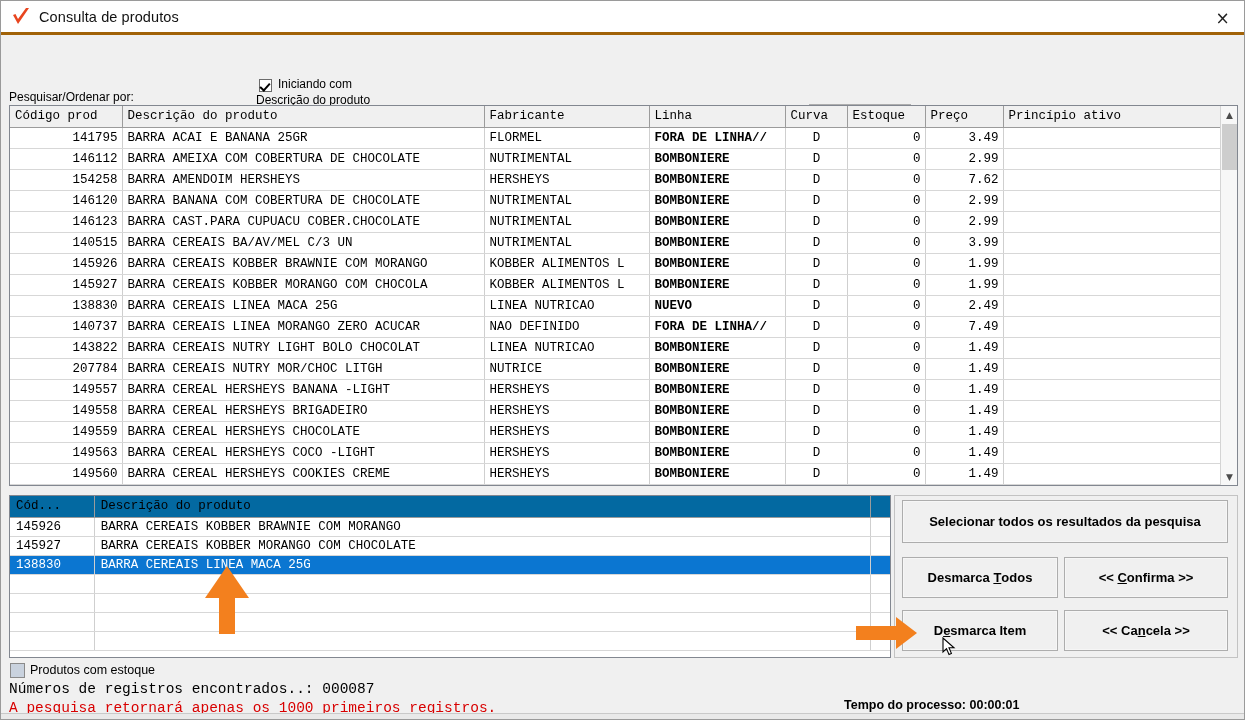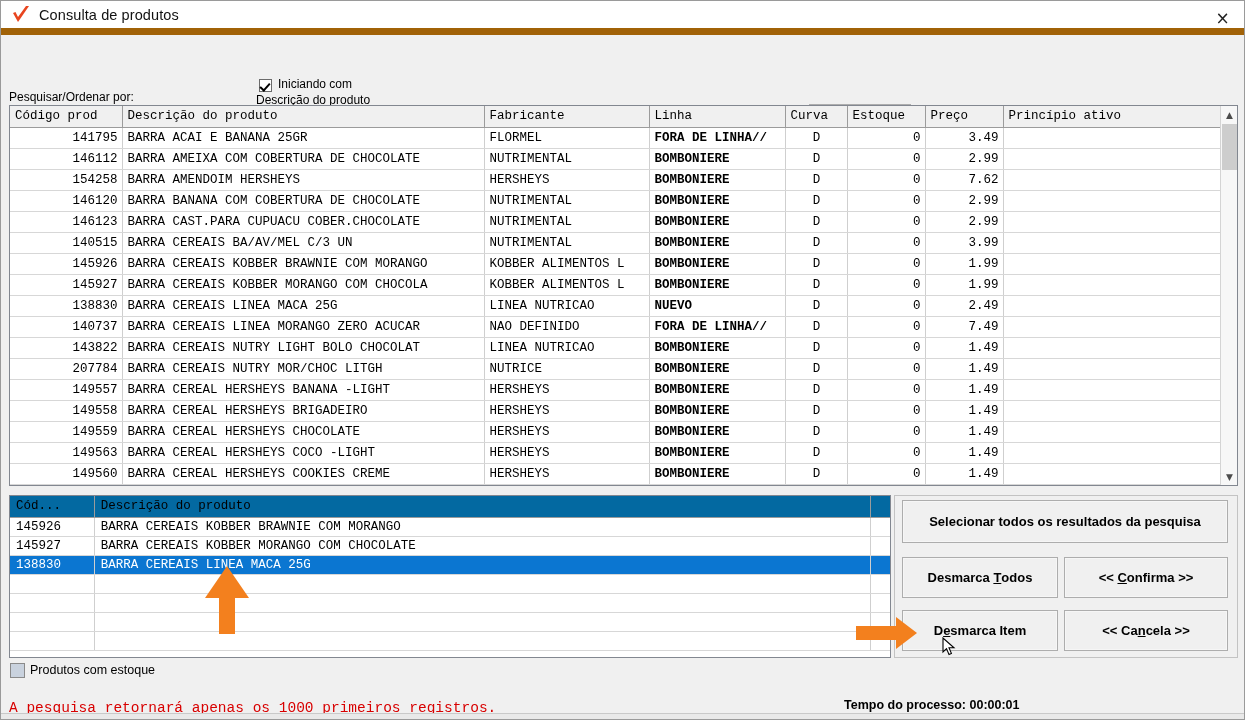--- a/index.html
+++ b/index.html
@@ -17,21 +17,21 @@
     border: 1px solid #9a9a9a;
     overflow: hidden;
   }
 
   
   .titlebar {
     position: absolute; left: 0; top: 0;
     width: 1245px; height: 34px;
     background: #ffffff;
     display: flex; align-items: center;
-    border-bottom: 7px solid #a16207;
+    border-bottom: 3px solid #a16207;
   }
   .app-icon {
     width: 22px; height: 22px; margin-left: 9px; margin-right: 7px;
     position: relative; flex: none;
   }
   .app-icon svg { display: block; }
   .title-text {
     font-size: 14.5px; color: #111; letter-spacing: .1px;
   }
   .close-btn {
@@ -585,20 +585,21 @@
 
   <div class="btn" id="cancela-button">
     <span>&lt;&lt;&nbsp;Ca</span>
       <span class="u">n</span>
       <span>cela&nbsp;&gt;&gt;</span>
   </div>
 
   <span class="chk gray" style="left:9px; top:662px; width:15px; height:15px;"></span>
   <span class="status-chk-label">Produtos com estoque</span>
 
+  <div class="statusline" id="records-line">Números de registros encontrados..: 000087</div>
   <div class="statusline" id="limit-line">A pesquisa retornará apenas os 1000 primeiros registros.</div>
   <div id="tempo-line">Tempo do processo: 00:00:01</div>
 
   <div class="bottombar"></div>
 
   <div class="arrow-up">
     <svg width="52" height="72" viewBox="0 0 52 72">
       <path d="M26 2 L48 34 L34 34 L34 70 L18 70 L18 34 L4 34 Z" fill="#f3801e"></path>
     </svg>
   </div>

